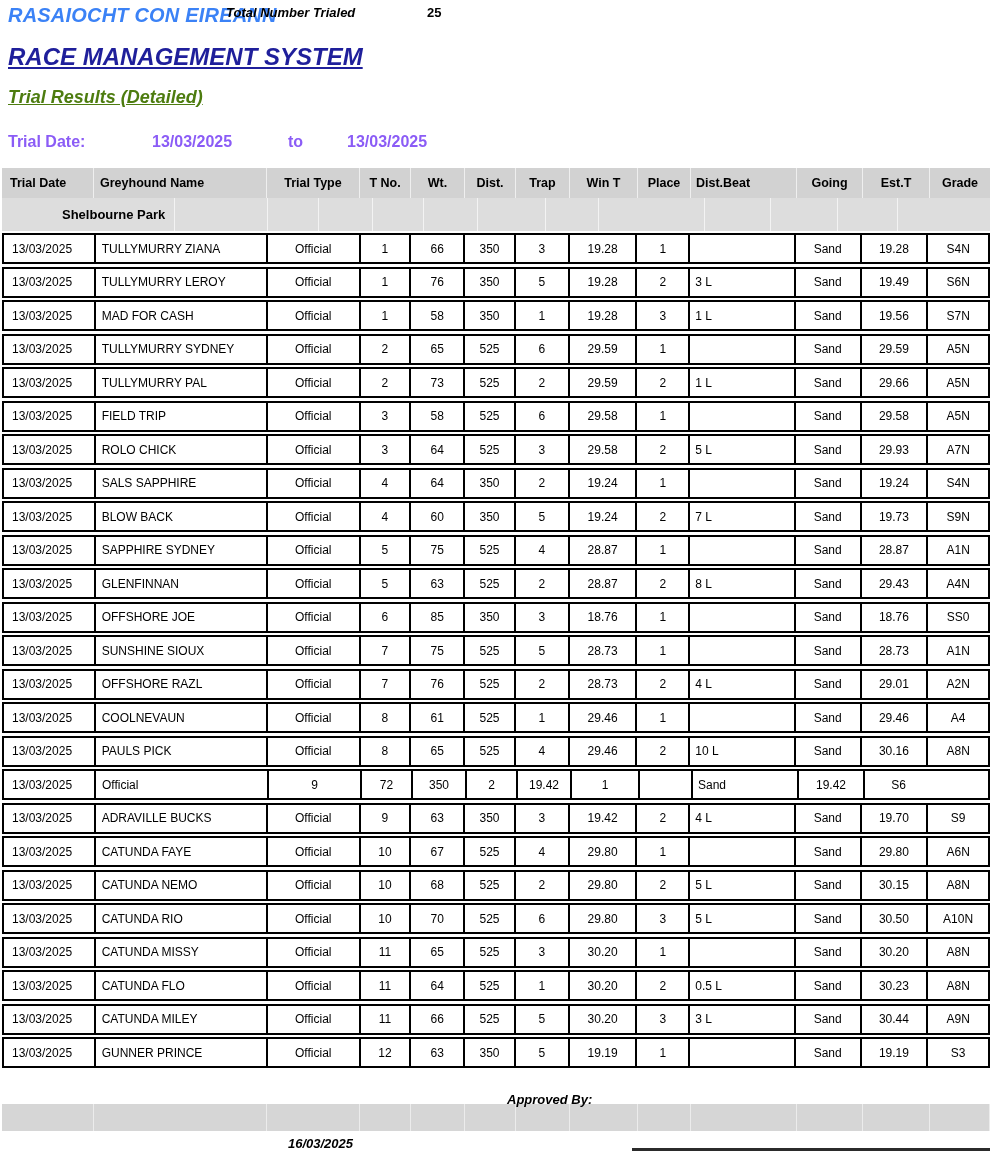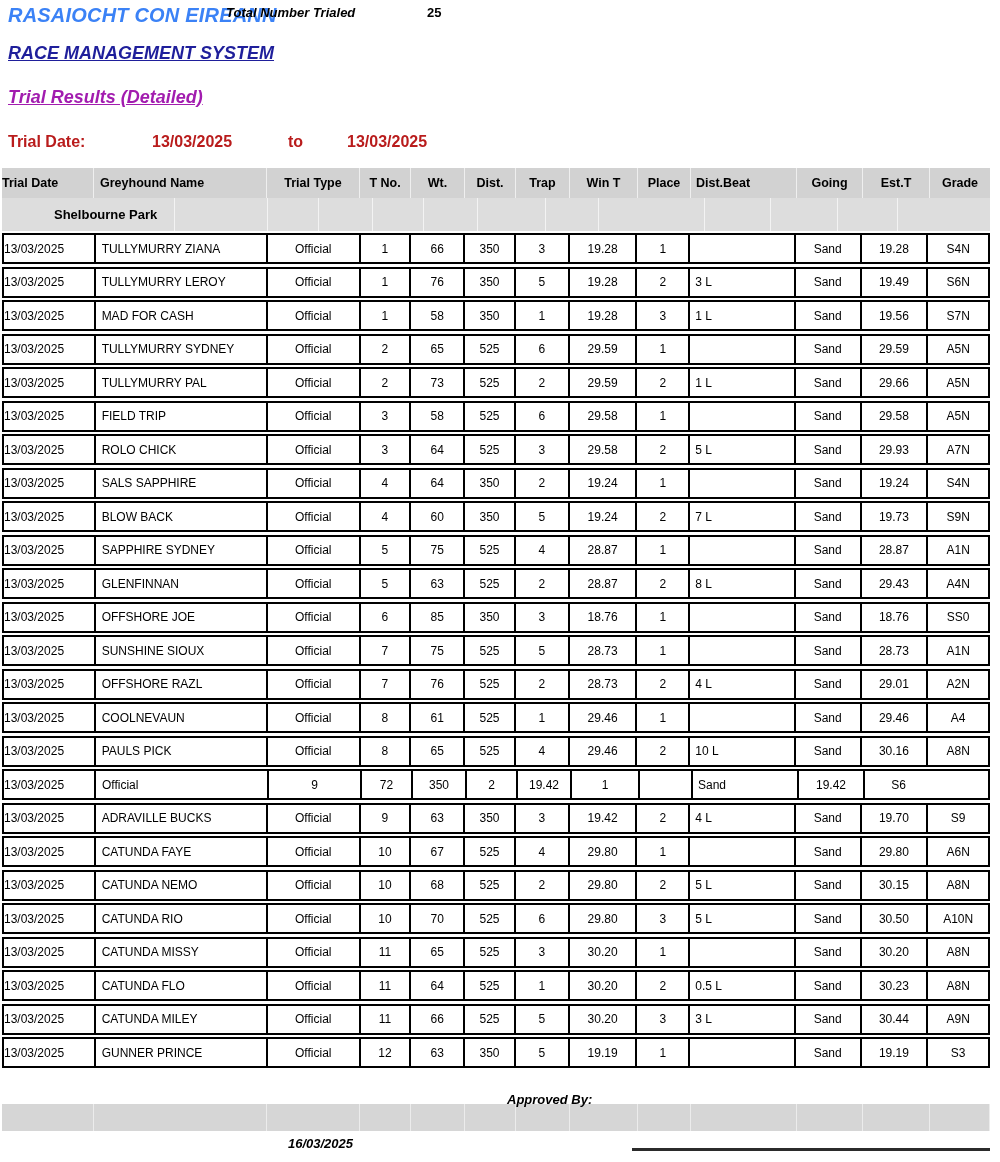--- a/index.html
+++ b/index.html
@@ -3,26 +3,26 @@
 <meta charset="utf-8">
 <style>
   * { margin:0; padding:0; box-sizing:border-box; }
   html,body { width:1000px; height:1162px; background:#ffffff;
     font-family:"Liberation Sans", sans-serif; color:#000; position:relative; }
 
   
   .rpt-header { position:absolute; left:8px; top:0; width:984px; }
   .org-title { position:absolute; top:4px; left:0; font-size:20px; font-weight:bold;
     font-style:italic; color:#3b82f6; letter-spacing:0.2px; }
-  .sys-title { position:absolute; top:43px; left:0; font-size:18px; font-weight:bold;
+  .sys-title { position:absolute; top:43px; left:0; font-size:24px; font-weight:bold;
     font-style:italic; color:#1F1F9B; text-decoration:underline; }
   .rep-title { position:absolute; top:87px; left:0; font-size:18px; font-weight:bold;
-    font-style:italic; color:#a21caf; text-decoration:underline;text-align:right; }
+    font-style:italic; color:#4d7c0f; text-decoration:underline;text-align:right; }
   .date-line { position:absolute; top:133px; left:0; width:600px; height:20px;
-    font-size:16px; font-weight:bold; color:#b91c1c; }
+    font-size:16px; font-weight:bold; color:#8b5cf6; }
   .date-line span { position:absolute; top:0; white-space:nowrap; }
   .dl-label { left:0; }
   .dl-from  { left:144px; }
   .dl-to    { left:280px; }
   .dl-until { left:339px; }
 
   
   .tbl { position:absolute; left:2px; top:168px; width:988px; }
   .bar { display:flex; align-items:center; }
   .hdr-bar { height:30px; background:#d2d2d2; }
@@ -31,21 +31,21 @@
     justify-content:center; border-right:1px solid rgba(255,255,255,0.65); font-size:12.5px; }
   .hdr-bar .cell { font-weight:bold; }
   .sec-label { position:absolute; left:5px; font-size:13px; font-weight:bold; white-space:nowrap;margin-left:47px; }
   .rows { display:flex; flex-direction:column; gap:2.5px; margin-top:2px; }
   .row { display:flex; height:31px; border:2px solid #000; background:#fff; }
   .row .cell { height:100%; display:flex; align-items:center; justify-content:center;
     border-right:2px solid #000; font-size:12px; white-space:nowrap; overflow:hidden; }
   .row .cell:last-child, .hdr-bar .cell:last-child, .sec-bar .cell:last-child { border-right:none; }
 
   
-  .cols > :nth-child(1){ width:92px;  justify-content:flex-start; padding-left:0; }
+  .cols > :nth-child(1){ width:92px;  justify-content:flex-start; padding-left:8px; }
   .cols > :nth-child(2){ width:173px; justify-content:flex-start; padding-left:6px; }
   .cols > :nth-child(3){ width:93px; }
   .cols > :nth-child(4){ width:51px; }
   .cols > :nth-child(5){ width:54px; }
   .cols > :nth-child(6){ width:51px; }
   .cols > :nth-child(7){ width:54px; }
   .cols > :nth-child(8){ width:68px; }
   .cols > :nth-child(9){ width:53px; }
   .cols > :nth-child(10){ width:106px; justify-content:flex-start; padding-left:5px; }
   .cols > :nth-child(11){ width:66px; }

